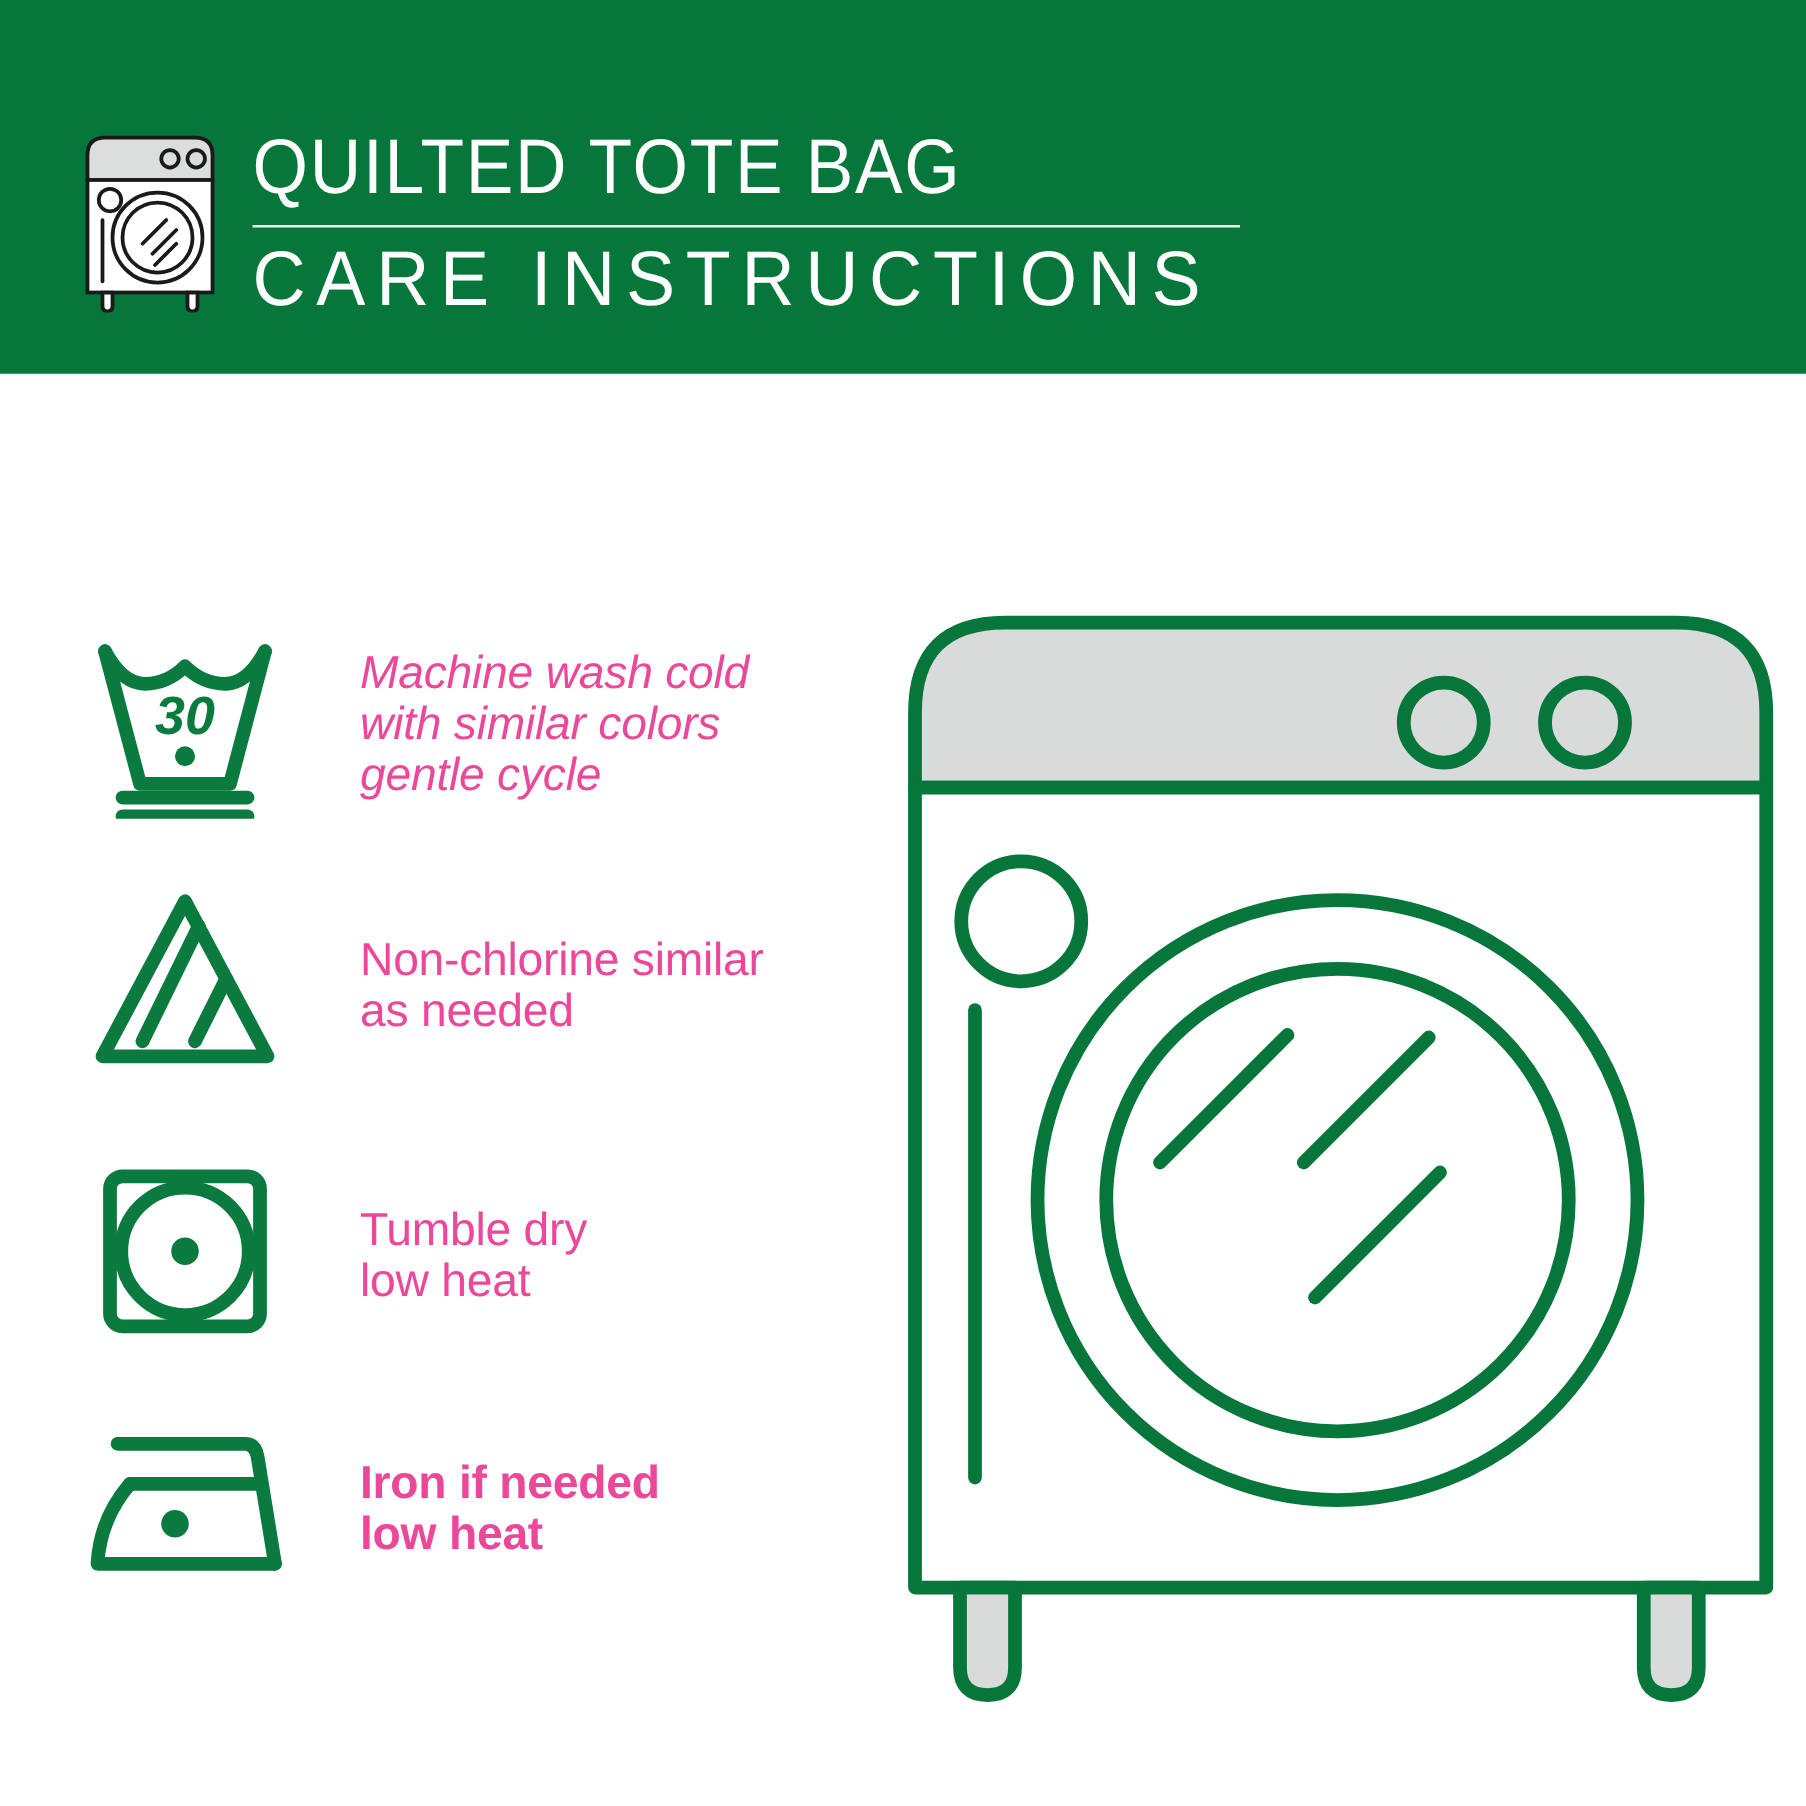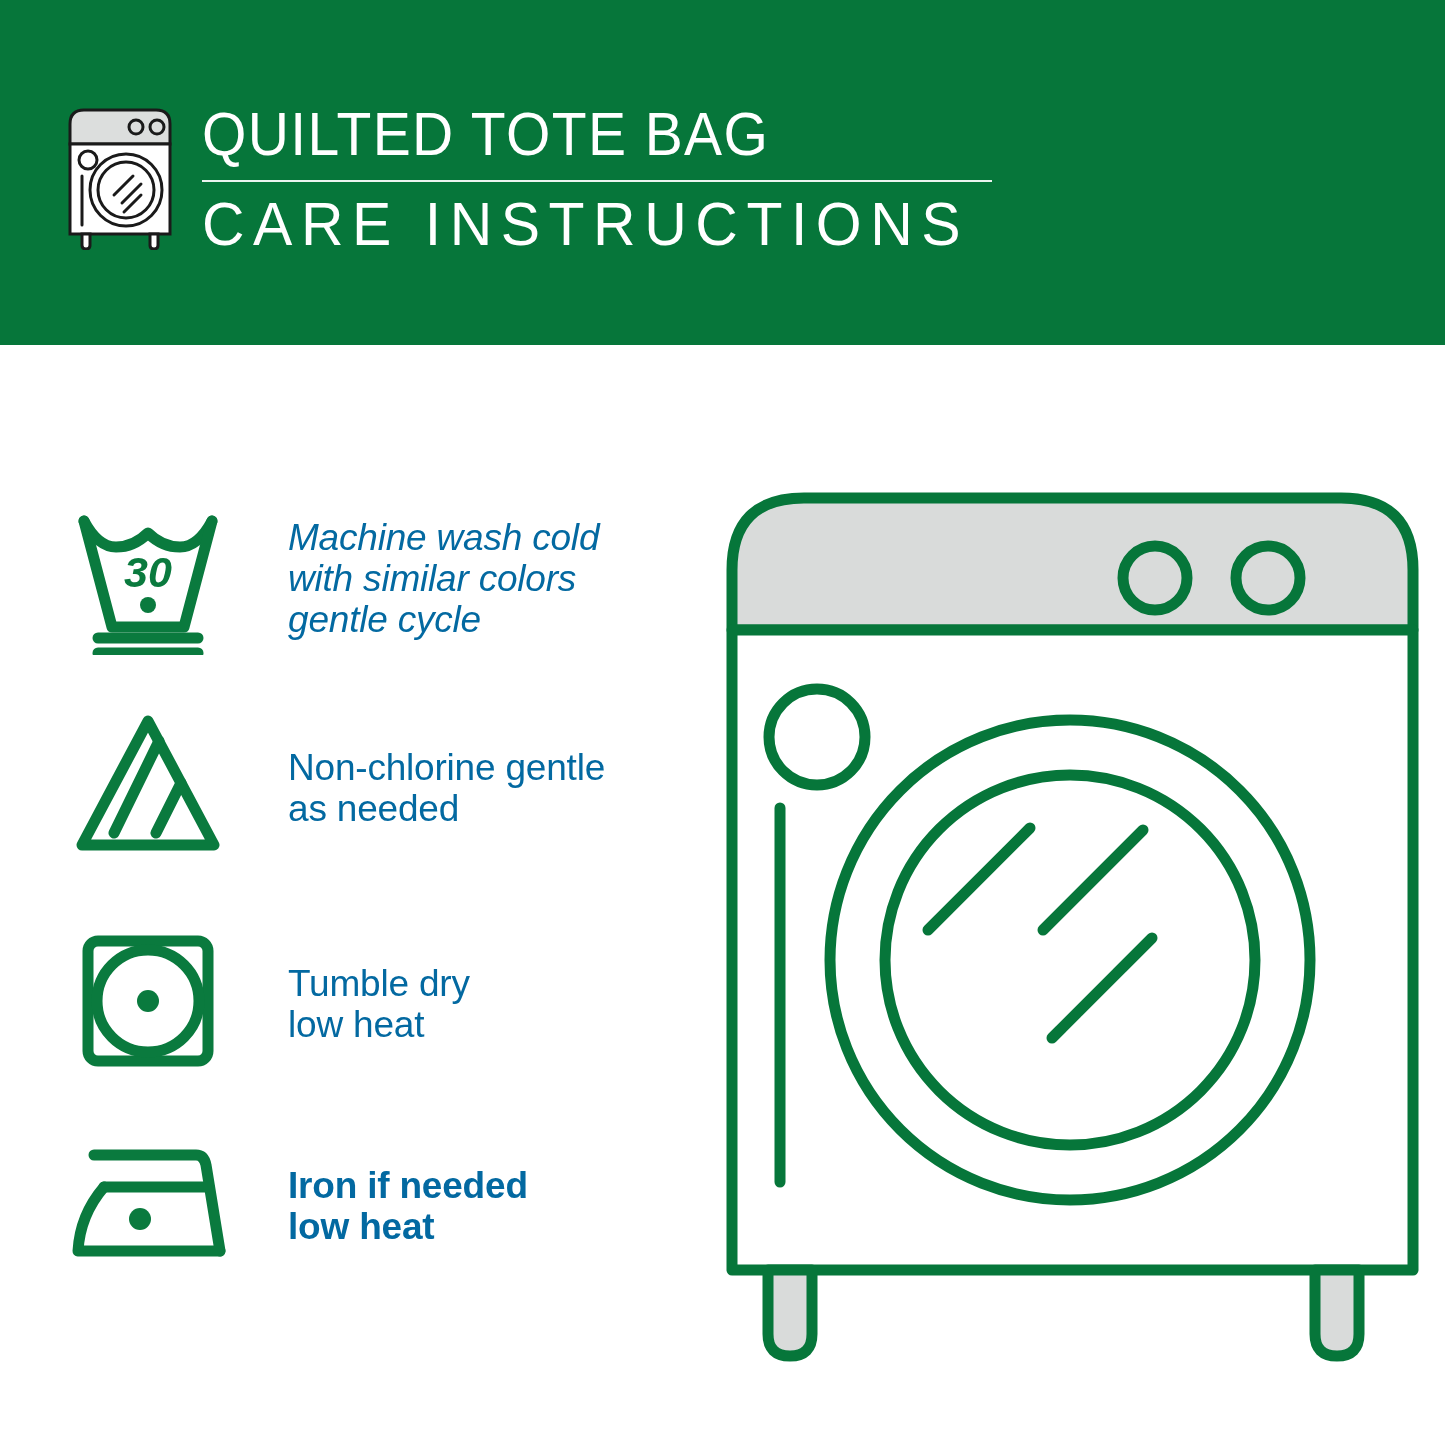--- a/index.html
+++ b/index.html
@@ -14,21 +14,21 @@
     overflow: hidden;
     position: relative;
   }
 
   
   #header-band {
     position: absolute;
     left: 0;
     top: 0;
     width: 1445px;
-    height: 345px;
+    height: 299px;
     background: #06763a;
   }
   #header-inner {
     position: absolute;
     left: 60px;
     top: 100px;
     width: 1330px;
     height: 170px;
     display: flex;
     flex-direction: row;
@@ -87,21 +87,21 @@
     align-items: flex-start;
     margin-bottom: 0;
   }
   .care-symbol {
     flex: 0 0 auto;
     width: 160px;
     height: 160px;
   }
   .care-text {
     flex: 1 1 auto;
-    color: #0369a1;
+    color: #ec4899;
     font-size: 37px;
     line-height: 41px;
     font-weight: 400;
     font-family: "Liberation Sans", sans-serif;
     letter-spacing: -0.2px;
     padding-left: 60px;
     white-space: pre-line;
   }
   .row-1 .care-text { padding-top: 22px; }
   .row-2 .care-text { padding-top: 42px; }
@@ -193,21 +193,21 @@
         <g fill="none" stroke="#0a7a3e" stroke-width="11" stroke-linecap="round" stroke-linejoin="round">
 
           <path d="M80 16 L146 140 L14 140 Z"></path>
 
           <line x1="91" y1="36" x2="46" y2="128"></line>
 
           <line x1="113" y1="78" x2="88" y2="128"></line>
         </g>
       </svg>
     </div>
-    <div class="care-text">Non-chlorine gentle
+    <div class="care-text">Non-chlorine similar
 as needed</div>
   </div>
 
   <div class="care-row row-3">
     <div class="care-symbol">
       <svg viewBox="0 0 160 160" width="160" height="160" xmlns="http://www.w3.org/2000/svg">
         <g fill="none" stroke="#0a7a3e" stroke-width="11" stroke-linejoin="round">
           <rect x="20" y="20" width="120" height="120" rx="10" ry="10"></rect>
           <circle cx="80" cy="80" r="51"></circle>
         </g>

